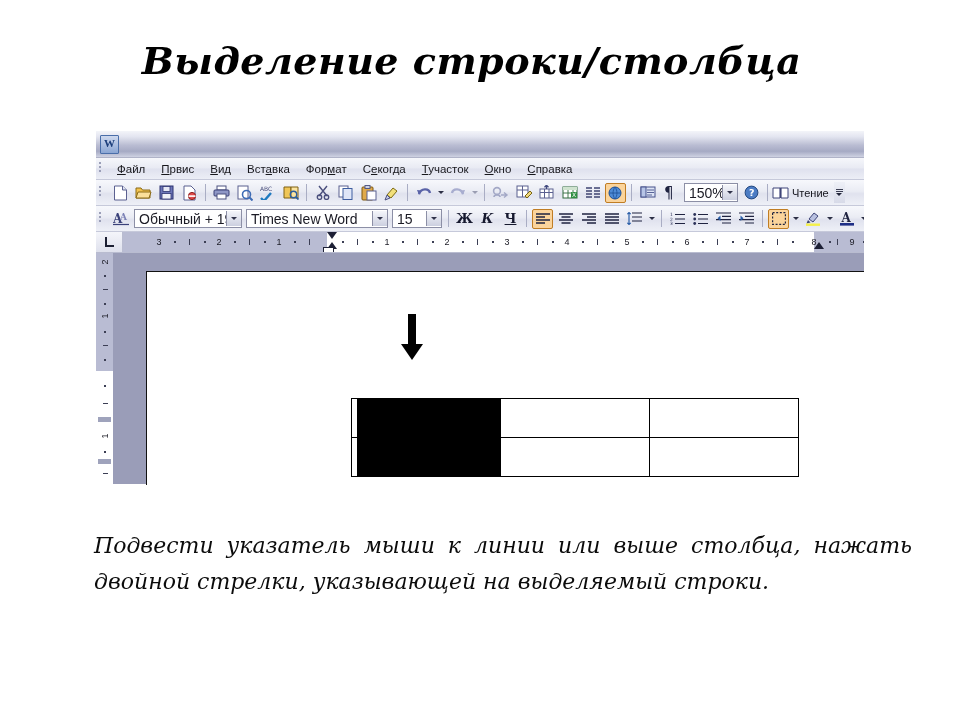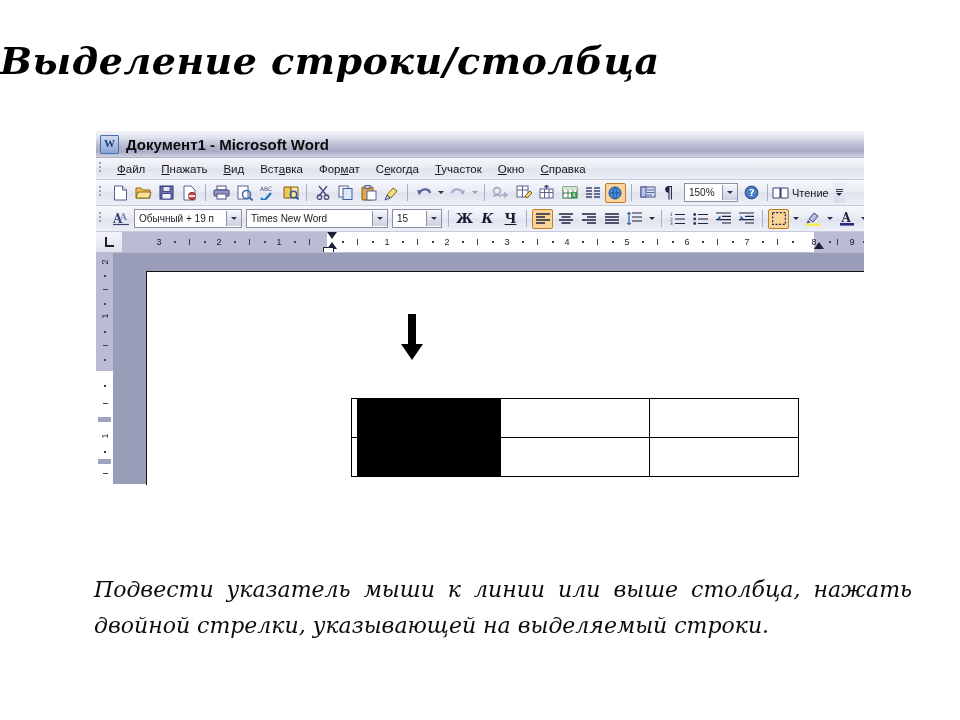--- a/index.html
+++ b/index.html
@@ -8,21 +8,21 @@
     background:#ffffff;
     font-family:"Liberation Sans", sans-serif;
     overflow:hidden;
     position:relative;
   }
 
   
   #slide-title{
     position:absolute;
     left:0; top:38px; width:943px;
-    text-align:left;
+    text-align:center;
     font-family:"DejaVu Serif", serif;
     font-weight:bold;
     font-style:italic;
     font-size:38px;
     letter-spacing:0.5px;
     color:#000000;
     white-space:nowrap;
   }
 
   
@@ -127,21 +127,21 @@
   
   .combo{
     height:17px;
     background:#ffffff;
     border:1px solid #8c8fa6;
     display:flex;align-items:center;
     flex:0 0 auto;
     margin:0 2px;
   }
   .combo .val{
-    font-size:10px;color:#1a1a24;
+    font-size:14px;color:#1a1a24;
     padding:0 3px 0 4px;
     white-space:nowrap;overflow:hidden;
     flex:1 1 auto;
     font-family:"Liberation Sans", sans-serif;
   }
   .combo .btn{
     width:14px;height:15px;
     background:linear-gradient(to bottom,#f4f5fa,#ccd0e0);
     border-left:1px solid #8c8fa6;
     display:flex;align-items:center;justify-content:center;
@@ -289,46 +289,44 @@
   #body-text{
     position:absolute;
     left:48px; top:528px; width:864px;
     font-family:"DejaVu Serif", serif;
     font-style:italic;
     font-size:22px;
     line-height:36px;
     color:#0b0b0b;
     text-align:justify;
     text-indent:46px;
-    margin-top:44px;
   }
   #body-text .ln{display:block;}
   #body-text .ln.l1{text-indent:46px;}
   #body-text .ln.l3{text-align:left;}
   #body-text .ln.l1,#body-text .ln.l2{
     text-align:justify;
     text-align-last:justify;
   }
 </style>
 </head>
 <body>
 
 <div id="slide-title">Выделение строки/столбца</div>
 
 <div id="word-window">
 
   <div class="titlebar">
     <div class="wordicon"></div>
-    <div class="titletext">Документ1 - Microsoft Word</div>
   </div>
 
   <div class="menubar">
     <div class="gripper"></div>
     <div class="menuitem"><span class="u">Ф</span><span>айл</span></div>
-    <div class="menuitem"><span class="u">П</span><span>нажать</span></div>
+    <div class="menuitem"><span class="u">П</span><span>рвис</span></div>
     <div class="menuitem"><span class="u">В</span><span>ид</span></div>
     <div class="menuitem"><span>Вст</span><span class="u">а</span><span>вка</span></div>
     <div class="menuitem"><span>Фор</span><span class="u">м</span><span>ат</span></div>
     <div class="menuitem"><span>С</span><span class="u">е</span><span>когда</span></div>
     <div class="menuitem"><span class="u">Т</span><span>участок</span></div>
     <div class="menuitem"><span class="u">О</span><span>кно</span></div>
     <div class="menuitem"><span class="u">С</span><span>правка</span></div>
   </div>
 
   <div class="toolbar">

